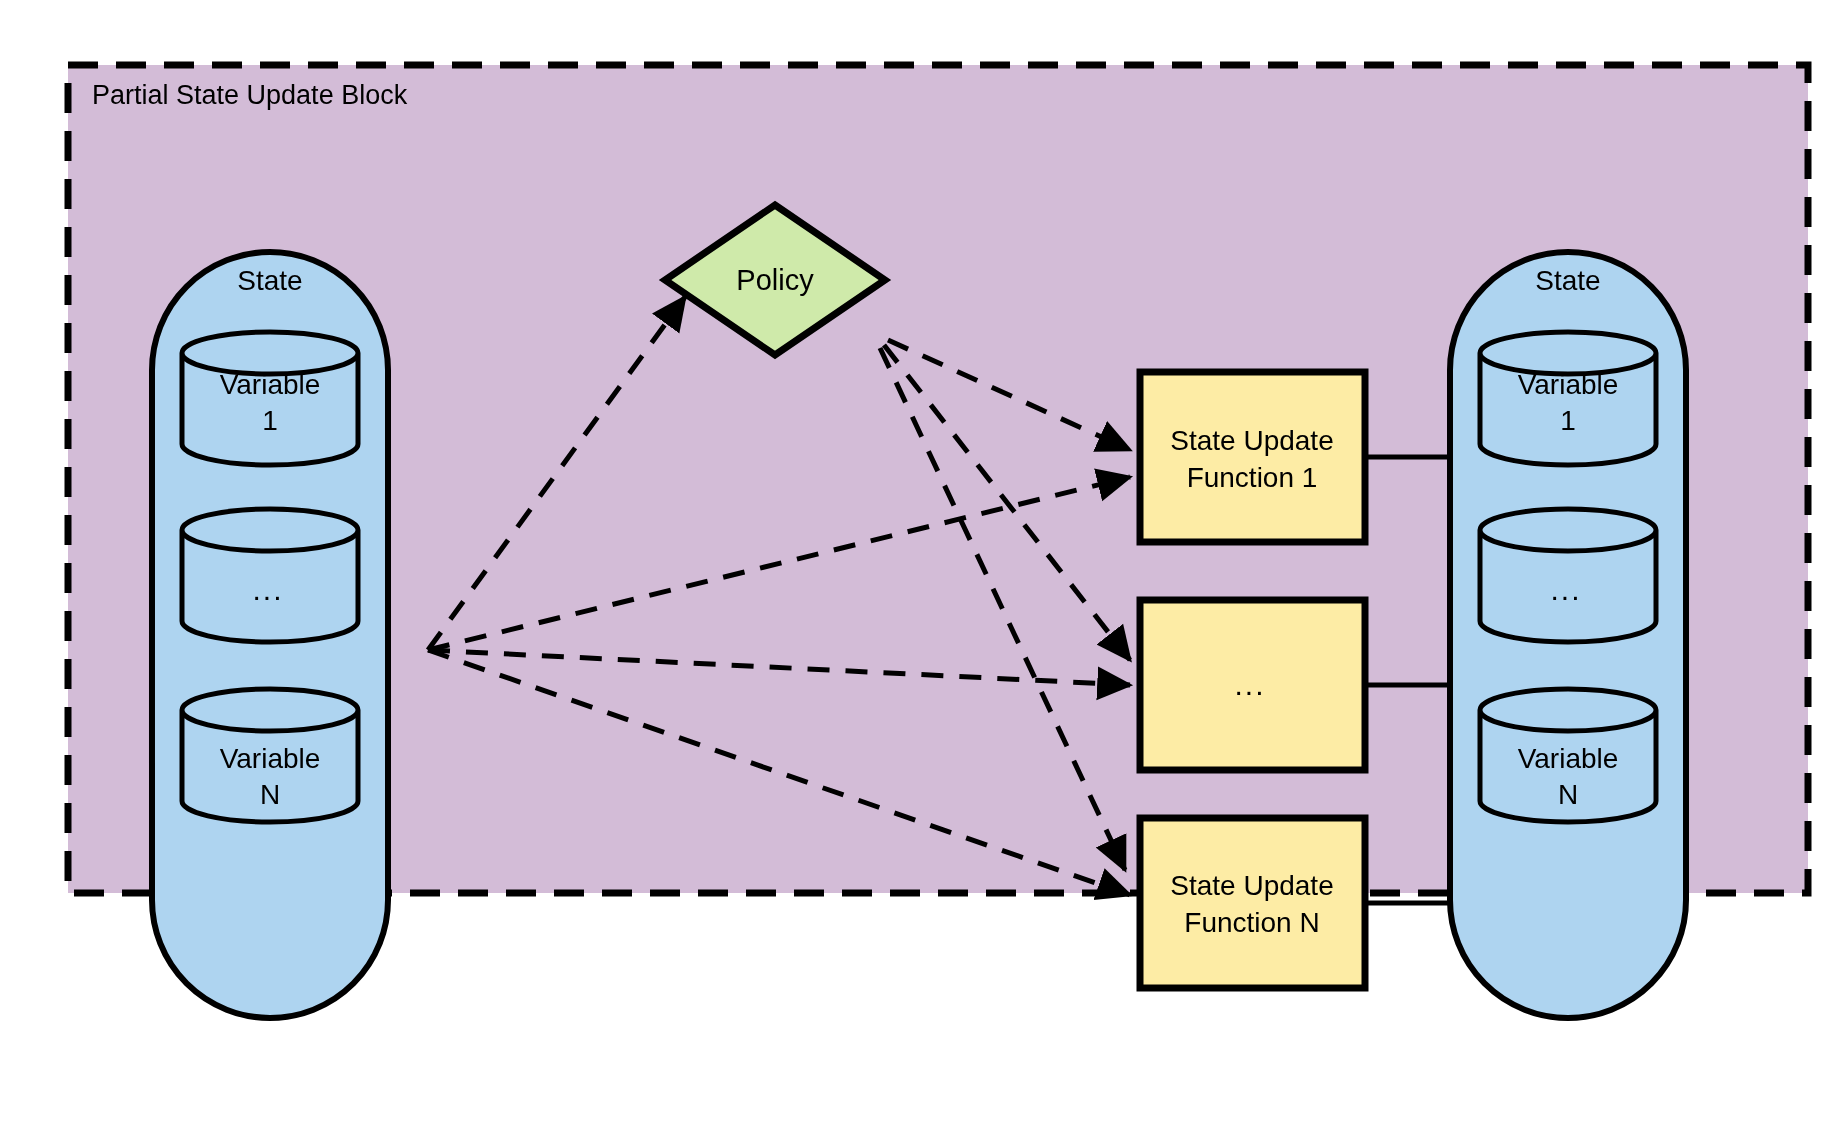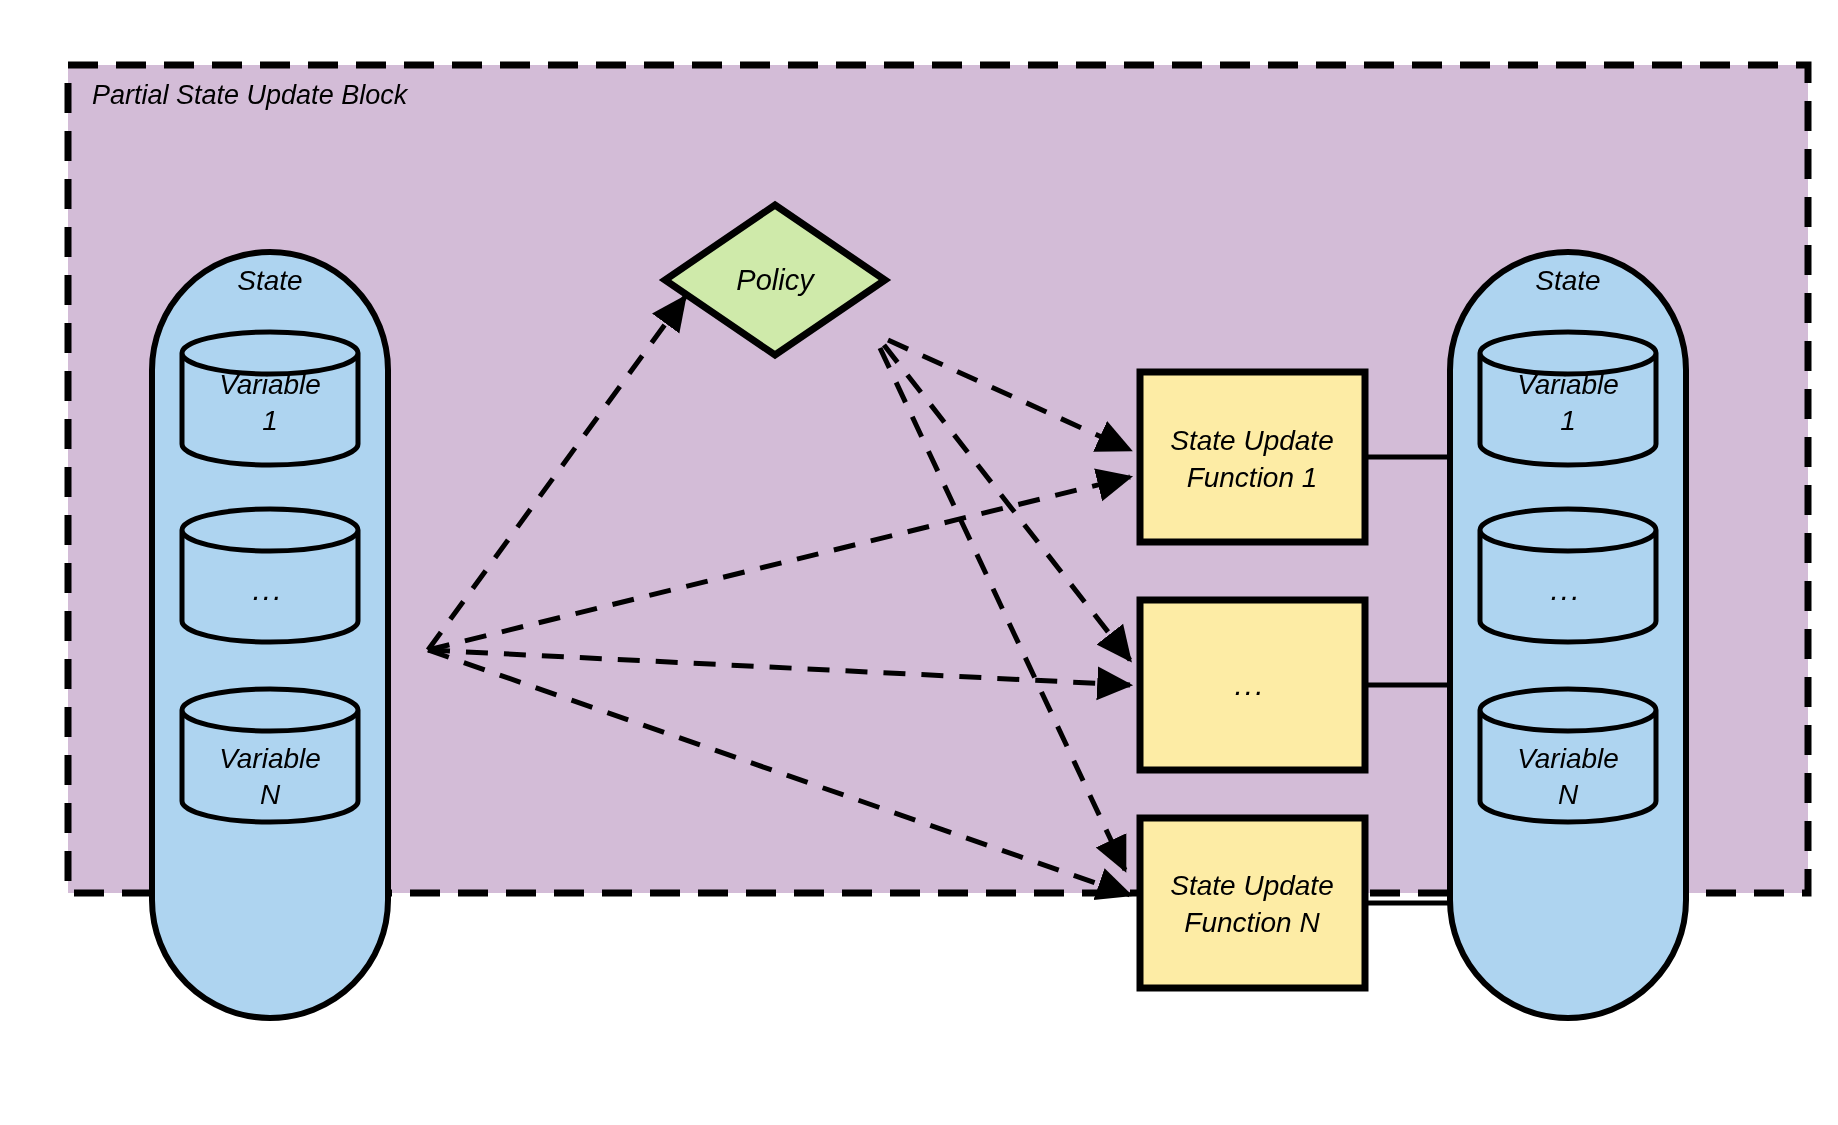--- a/index.html
+++ b/index.html
@@ -10,21 +10,20 @@
   body {
     width: 1838px;
     height: 1125px;
     font-family: "Liberation Sans", sans-serif;
     overflow: hidden;
   }
   #diagram-root {
     position: relative;
     width: 1838px;
     height: 1125px;
-    font-style: italic;
   }
   svg#diagram {
     display: block;
     width: 1838px;
     height: 1125px;
   }
   .blk-label {
     font-family: "Liberation Sans", sans-serif;
     font-size: 27px;
     fill: #000000;

